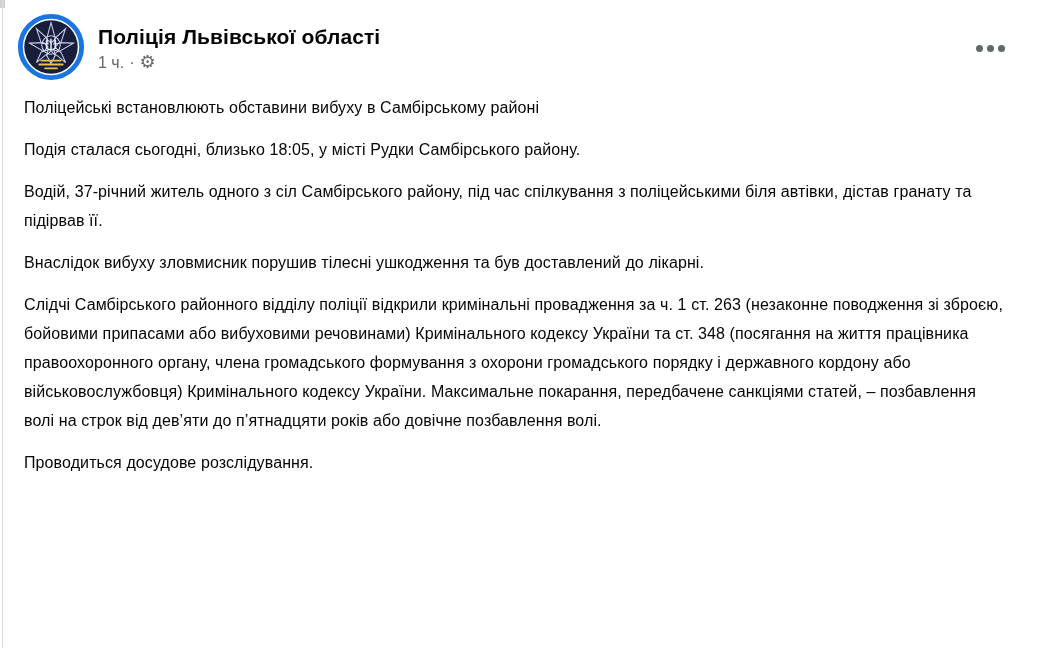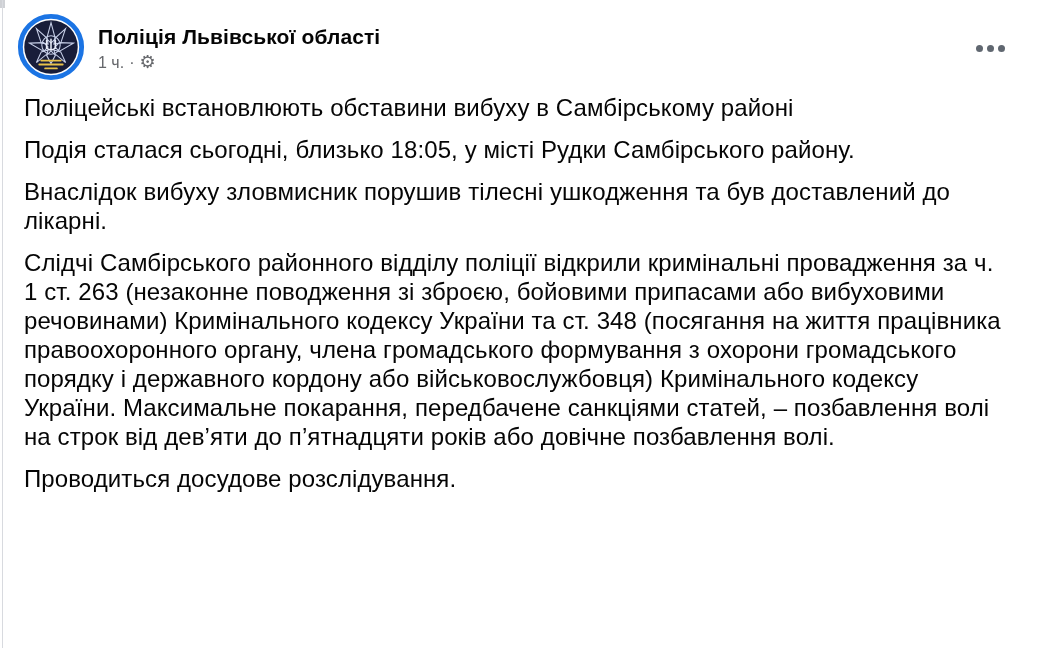--- a/index.html
+++ b/index.html
@@ -56,21 +56,21 @@
   .more-btn .dot {
     width: 7px; height: 7px; border-radius: 50%;
     background: #606770;
   }
   
   .post-body {
     position: absolute; left: 24px; top: 93px; right: 24px;
     color: #050505;
   }
   .post-body p {
-    font-size: 24px; line-height: 29px;
+    font-size: 16px; line-height: 29px;
     margin-bottom: 13px;
     letter-spacing: 0.1px;
   }
   .post-body p:last-child { margin-bottom: 9px; }
 </style>
 </head>
 <body>
 
 <div class="post-card">
 
@@ -120,18 +120,19 @@
 
   <div class="more-btn">
     <span class="dot"></span>
     <span class="dot"></span>
     <span class="dot"></span>
   </div>
 
   <div class="post-body">
     <p>Поліцейські встановлюють обставини вибуху в Самбірському районі</p>
     <p>Подія сталася сьогодні, близько 18:05, у місті Рудки Самбірського району.</p>
+    <p>Водій, 37-річний житель одного з сіл Самбірського району, під час спілкування з поліцейськими біля автівки, дістав гранату та підірвав її.</p>
     <p>Внаслідок вибуху зловмисник порушив тілесні ушкодження та був доставлений до лікарні.</p>
     <p>Слідчі Самбірського районного відділу поліції відкрили кримінальні провадження за ч. 1 ст. 263 (незаконне поводження зі зброєю, бойовими припасами або вибуховими речовинами) Кримінального кодексу України та ст. 348 (посягання на життя працівника правоохоронного органу, члена громадського формування з охорони громадського порядку і державного кордону або військовослужбовця) Кримінального кодексу України. Максимальне покарання, передбачене санкціями статей, – позбавлення волі на строк від дев’яти до п’ятнадцяти років або довічне позбавлення волі.</p>
     <p>Проводиться досудове розслідування.</p>
   </div>
 
 </div>
 
 </body></html>

